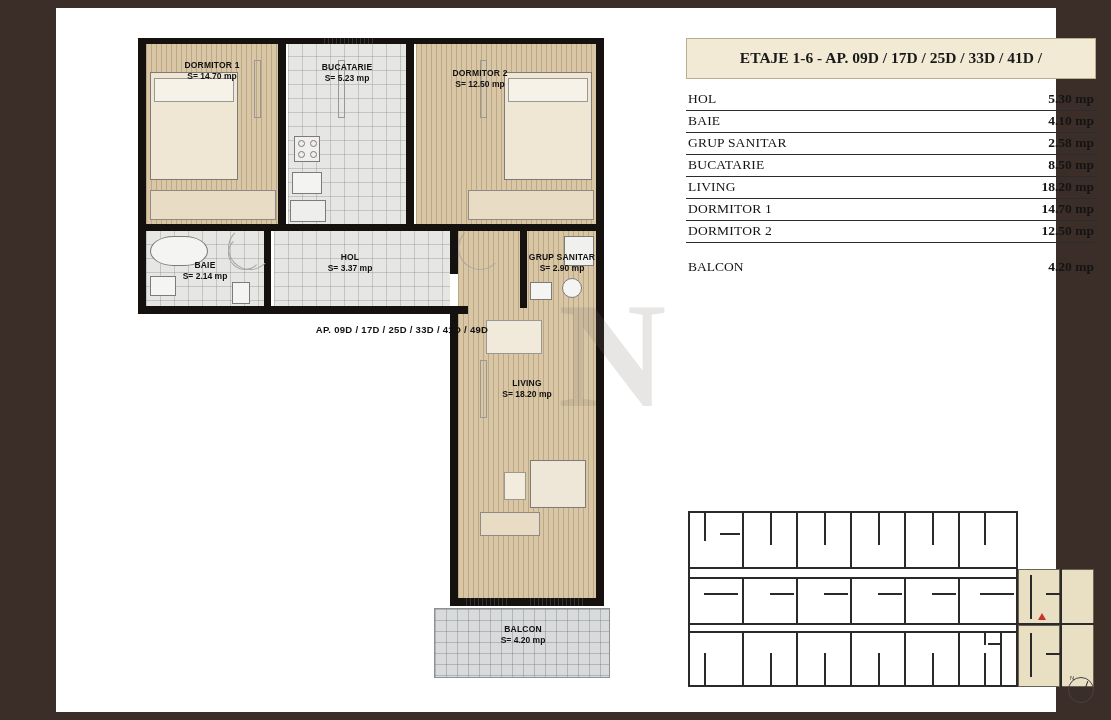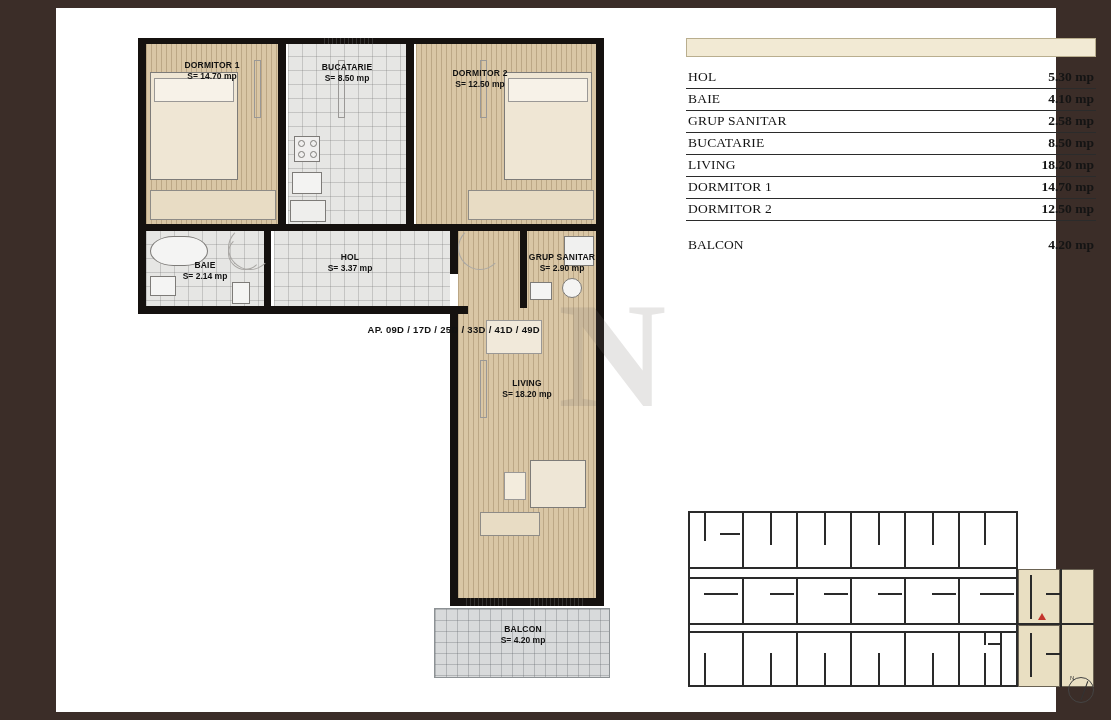--- a/index.html
+++ b/index.html
@@ -229,21 +229,21 @@
       <div class="stripes-v" style="left:402px; top:568px; width:56px; height:8px;"></div>
 
       <div class="watermark">N</div>
 
       <div class="label" style="left:34px; top:30px; width:100px;">
         <div class="nm">DORMITOR 1</div>
         <div class="ar">S= 14.70 mp</div>
       </div>
       <div class="label" style="left:168px; top:32px; width:102px;">
         <div class="nm">BUCATARIE</div>
-        <div class="ar">S= 8.50 mp</div>
+        <div class="ar">S= 5.23 mp</div>
       </div>
       <div class="label" style="left:302px; top:38px; width:100px;">
         <div class="nm">DORMITOR 2</div>
         <div class="ar">S= 12.50 mp</div>
       </div>
       <div class="label" style="left:40px; top:230px; width:74px;">
         <div class="nm">BAIE</div>
         <div class="ar">S= 2.14 mp</div>
       </div>
       <div class="label" style="left:182px; top:222px; width:80px;">
@@ -256,25 +256,26 @@
       </div>
       <div class="label" style="left:348px; top:348px; width:102px;">
         <div class="nm">LIVING</div>
         <div class="ar">S= 18.20 mp</div>
       </div>
       <div class="label" style="left:344px; top:594px; width:102px;">
         <div class="nm">BALCON</div>
         <div class="ar">S= 4.20 mp</div>
       </div>
 
-      <div class="plan-caption" style="left:72px; top:294px; width:340px; text-align:right;">AP.  09D / 17D / 25D / 33D / 41D / 49D</div>
+      <div class="plan-caption" style="left:104px; top:294px; width:340px; text-align:center;">AP.  09D / 17D / 25D / 33D / 41D / 49D</div>
     </div>
 
     <div class="info">
       <div class="info-title">
+        <div>ETAJE 1-6 -  AP.  09D / 17D / 25D / 33D / 41D /</div>
       </div>
 
       <div class="rows">
         <div class="row">
           <span class="k">HOL</span>
           <span class="v">5.30 mp</span>
         </div>
         <div class="row">
           <span class="k">BAIE</span>
           <span class="v">4.10 mp</span>

